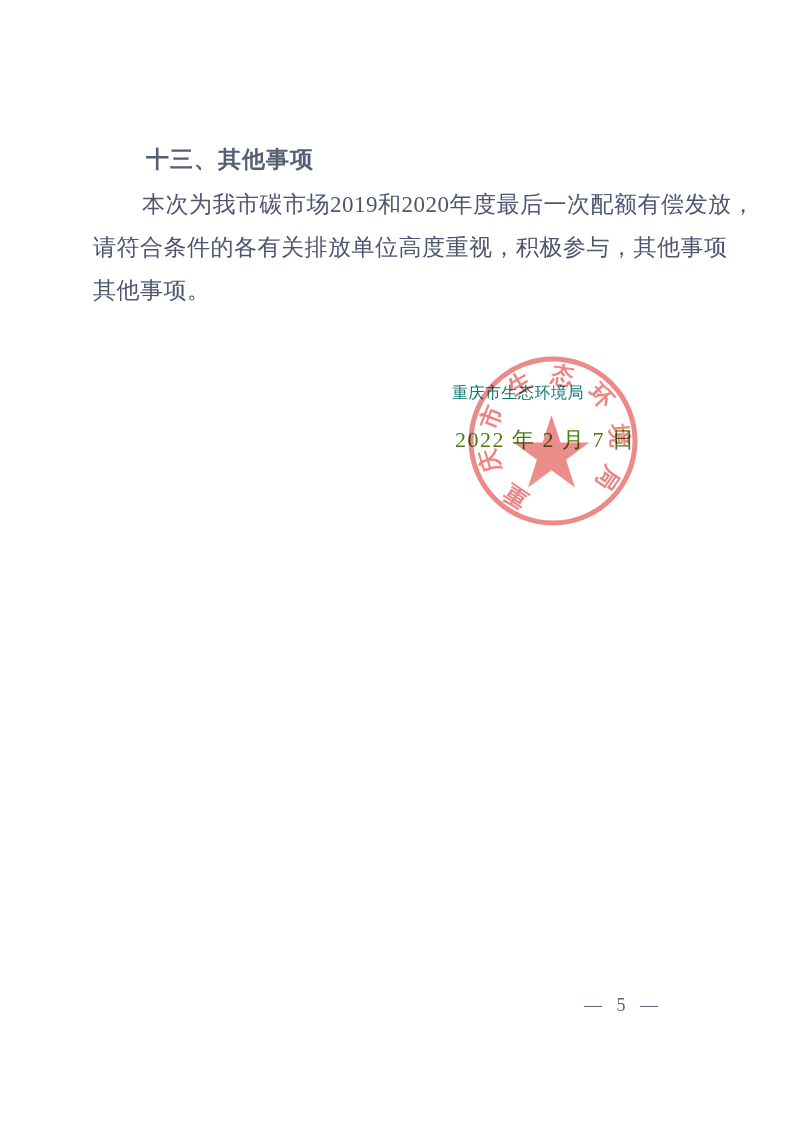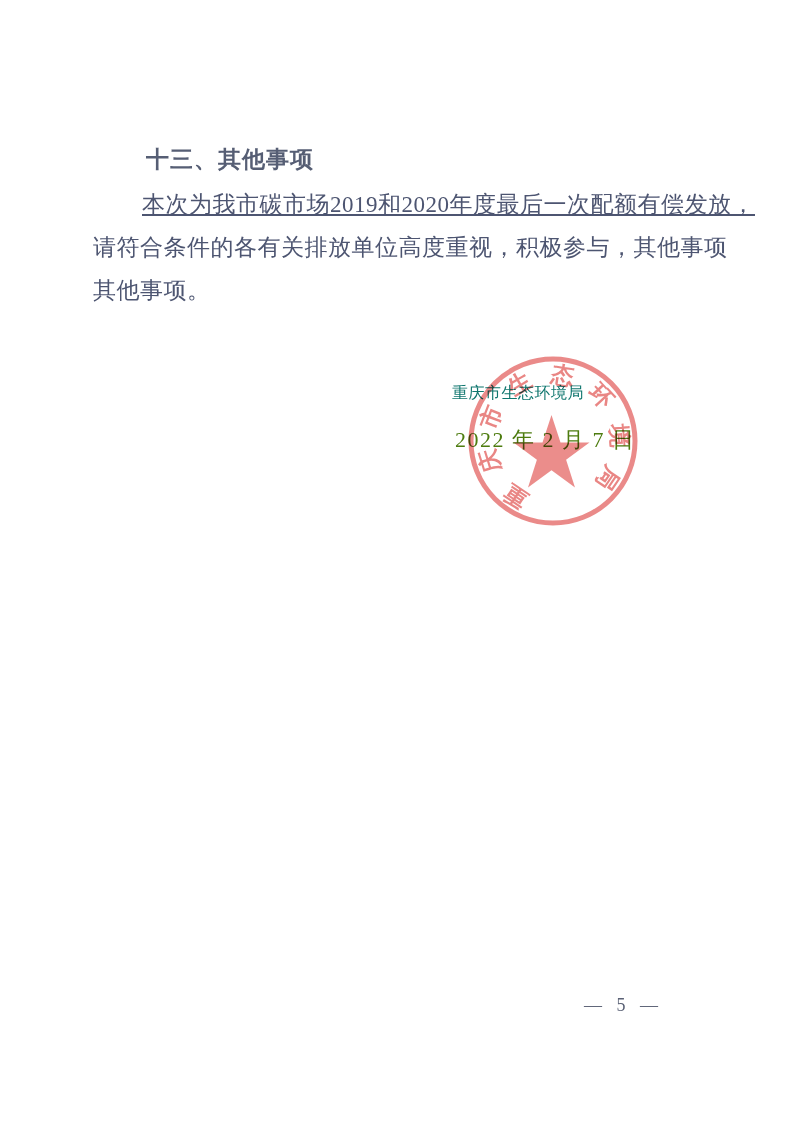--- a/index.html
+++ b/index.html
@@ -34,21 +34,20 @@
     font-size: 23px;
     line-height: 43px;
     color: #4d5571;
     letter-spacing: 0.5px;
   }
   .para .line {
     white-space: nowrap;
   }
   .para .line.indent {
     padding-left: 49px;
-    text-decoration: underline;
   }
   .sig-org {
     position: absolute;
     left: 452px;
     top: 383px;
     font-size: 16px;
     letter-spacing: 0.5px;
     color: #0f766e;
     white-space: nowrap;
   }

